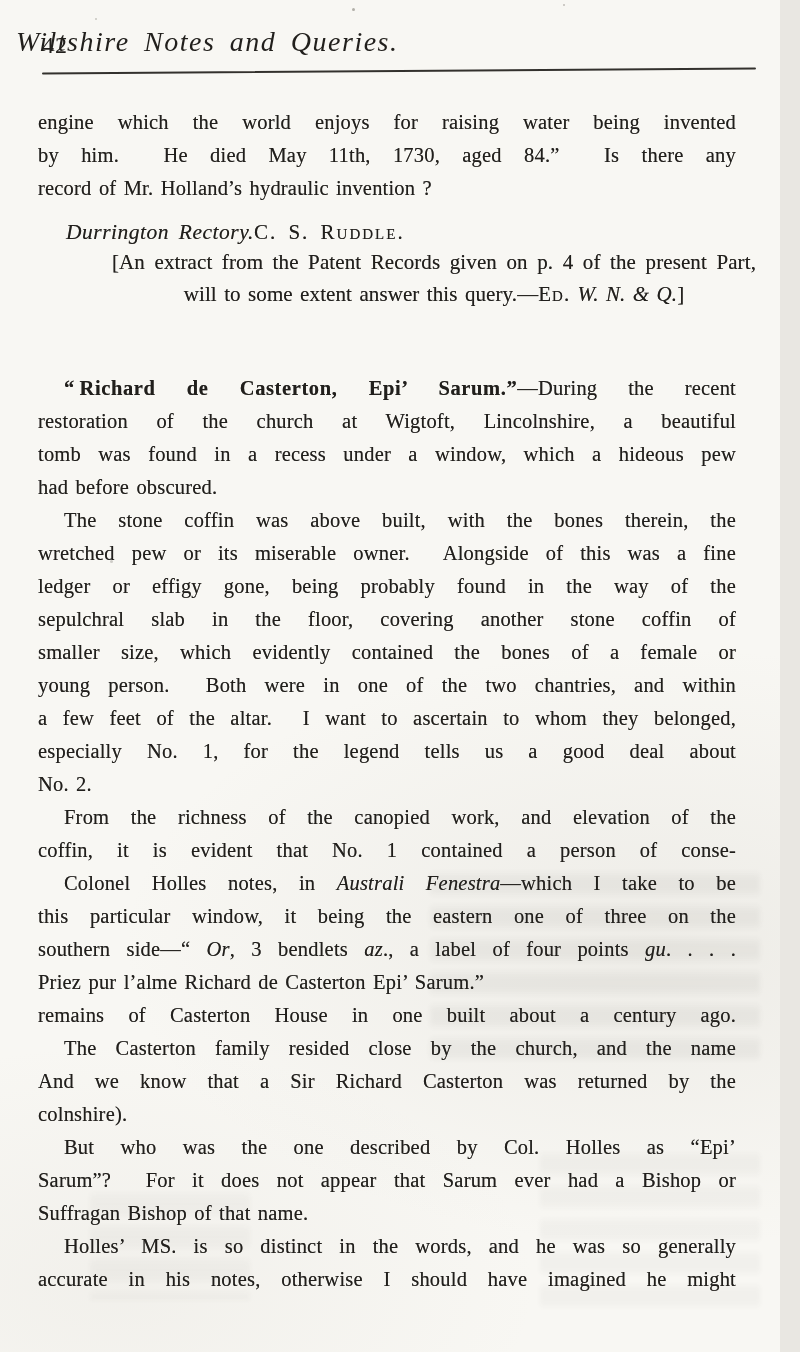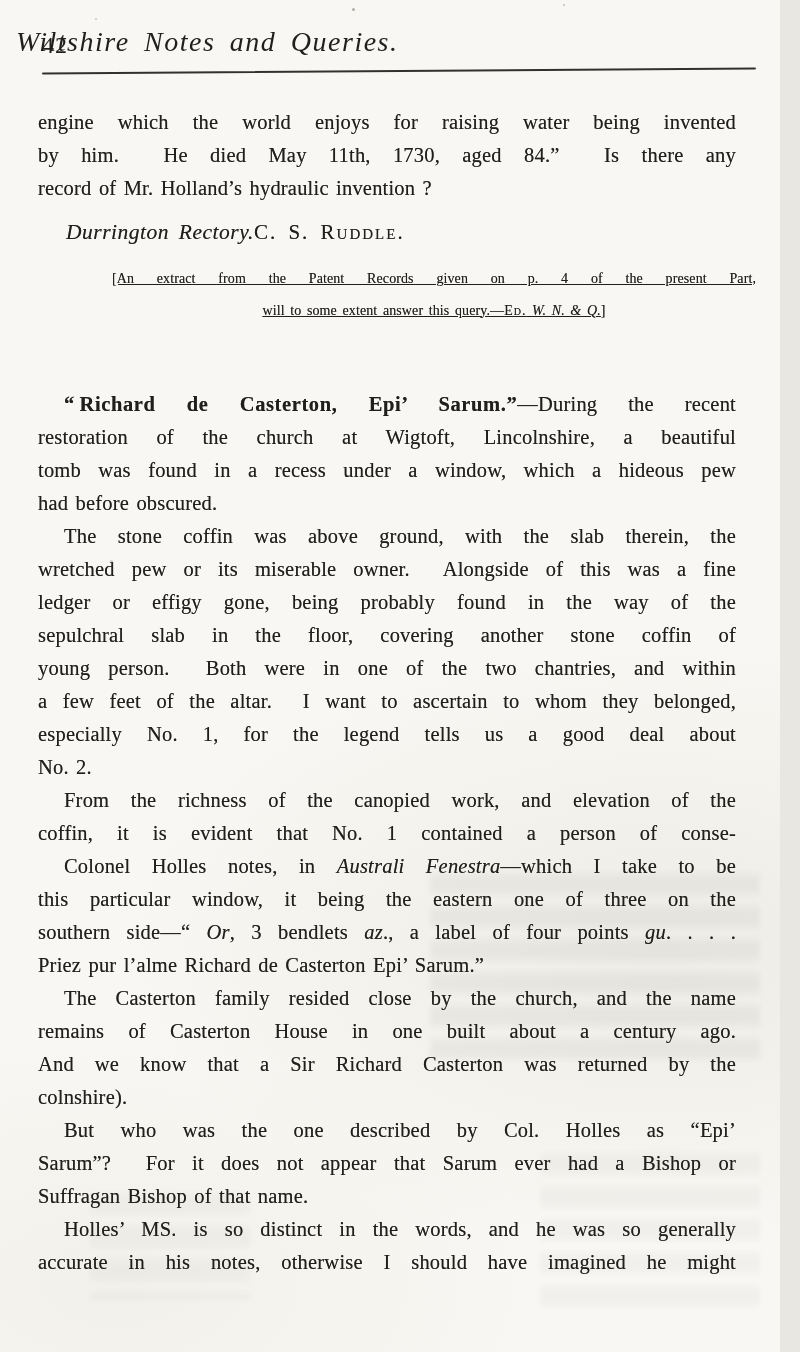--- a/index.html
+++ b/index.html
@@ -68,27 +68,25 @@
     margin-top:12px;
     padding-left:28px;
     font-size:21.5px;line-height:30px;
   }
   .sig-left{font-style:italic;letter-spacing:0.5px;word-spacing:4px;
     text-shadow:0 0 0.5px rgba(20,18,15,0.55);}
   .sig-right{font-variant:small-caps;letter-spacing:2px;word-spacing:4px;font-size:21px;
     text-shadow:0 0 0.5px rgba(20,18,15,0.55);}
   
   .note{
-    margin-top:16px;
     margin-left:74px;
     width:644px;
-    font-size:14px;
+    font-size:21px;
     line-height:31.5px;
     letter-spacing:0.1px;
-    text-decoration:underline;
   }
   
   .note + .para{margin-top:62px;}
   
   .speck{position:absolute;border-radius:50%;background:#6b675f;}
   .bleed{
     position:absolute;
     opacity:0.055;
     filter:blur(2.5px);
     background:repeating-linear-gradient(
@@ -122,42 +120,43 @@
         <div class="line"><span>[An extract from the Patent Records given on p. 4 of the present Part,</span></div>
         <div class="line jc"><span>will to some extent answer this query.—</span><span class="sc">Ed.</span><span> </span><span class="i">W. N. &amp; Q.</span><span>]</span></div>
       </div>
       <div class="para">
         <div class="line ind"><span class="b">“ Richard de Casterton, Epi’ Sarum.”</span><span>—During the recent</span></div>
         <div class="line"><span>restoration of the church at Wigtoft, Lincolnshire, a beautiful</span></div>
         <div class="line"><span>tomb was found in a recess under a window, which a hideous pew</span></div>
         <div class="line jl"><span>had before obscured.</span></div>
       </div>
       <div class="para">
-        <div class="line ind"><span>The stone coffin was above ground, with the slab therein, the</span></div>
+        <div class="line ind"><span>The stone coffin was above built, with the bones therein, the</span></div>
         <div class="line"><span>wretched pew or its miserable owner.  Alongside of this was a fine</span></div>
         <div class="line"><span>ledger or effigy gone, being probably found in the way of the</span></div>
         <div class="line"><span>sepulchral slab in the floor, covering another stone coffin of</span></div>
+        <div class="line"><span>smaller size, which evidently contained the bones of a female or</span></div>
         <div class="line"><span>young person.  Both were in one of the two chantries, and within</span></div>
         <div class="line"><span>a few feet of the altar.  I want to ascertain to whom they belonged,</span></div>
         <div class="line"><span>especially No. 1, for the legend tells us a good deal about</span></div>
         <div class="line jl"><span>No. 2.</span></div>
       </div>
       <div class="para">
         <div class="line ind"><span>From the richness of the canopied work, and elevation of the</span></div>
         <div class="line"><span>coffin, it is evident that No. 1 contained a person of conse-</span></div>
       </div>
       <div class="para">
         <div class="line ind"><span>Colonel Holles notes, in </span><span class="i">Australi Fenestra</span><span>—which I take to be</span></div>
         <div class="line"><span>this particular window, it being the eastern one of three on the</span></div>
         <div class="line"><span>southern side—“ </span><span class="i">Or</span><span>, 3 bendlets </span><span class="i">az</span><span>., a label of four points </span><span class="i">gu</span><span>. . . .</span></div>
         <div class="line jl"><span>Priez pur l’alme Richard de Casterton Epi’ Sarum.”</span></div>
       </div>
       <div class="para">
+        <div class="line"><span>remains of Casterton House in one built about a century ago.</span></div>
         <div class="line ind"><span>The Casterton family resided close by the church, and the name</span></div>
-        <div class="line"><span>remains of Casterton House in one built about a century ago.</span></div>
         <div class="line"><span>And we know that a Sir Richard Casterton was returned by the</span></div>
         <div class="line jl"><span>colnshire).</span></div>
       </div>
       <div class="para">
         <div class="line ind"><span>But who was the one described by Col. Holles as “Epi’</span></div>
         <div class="line"><span>Sarum”?  For it does not appear that Sarum ever had a Bishop or</span></div>
         <div class="line jl"><span>Suffragan Bishop of that name.</span></div>
       </div>
       <div class="para">
         <div class="line ind"><span>Holles’ MS. is so distinct in the words, and he was so generally</span></div>

